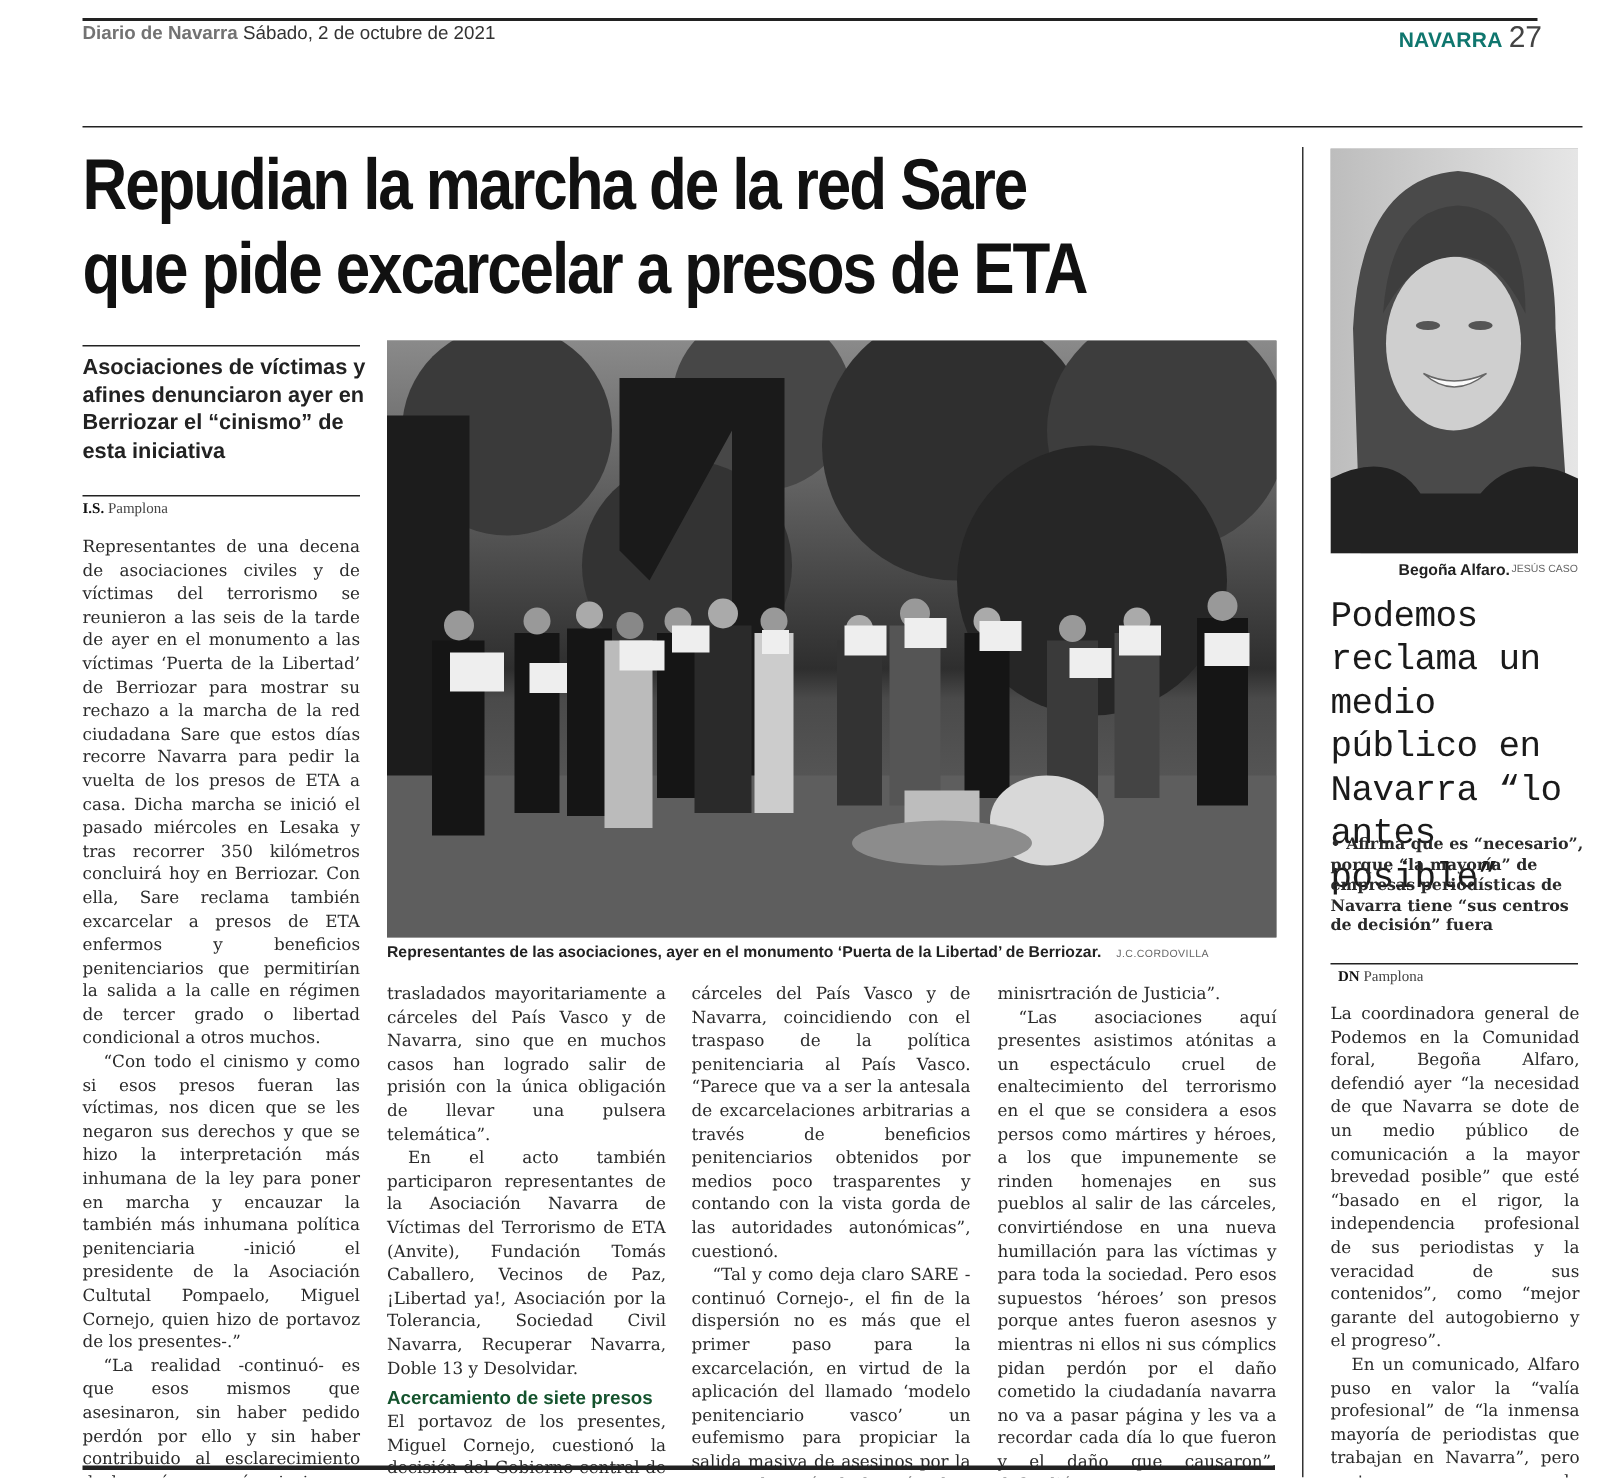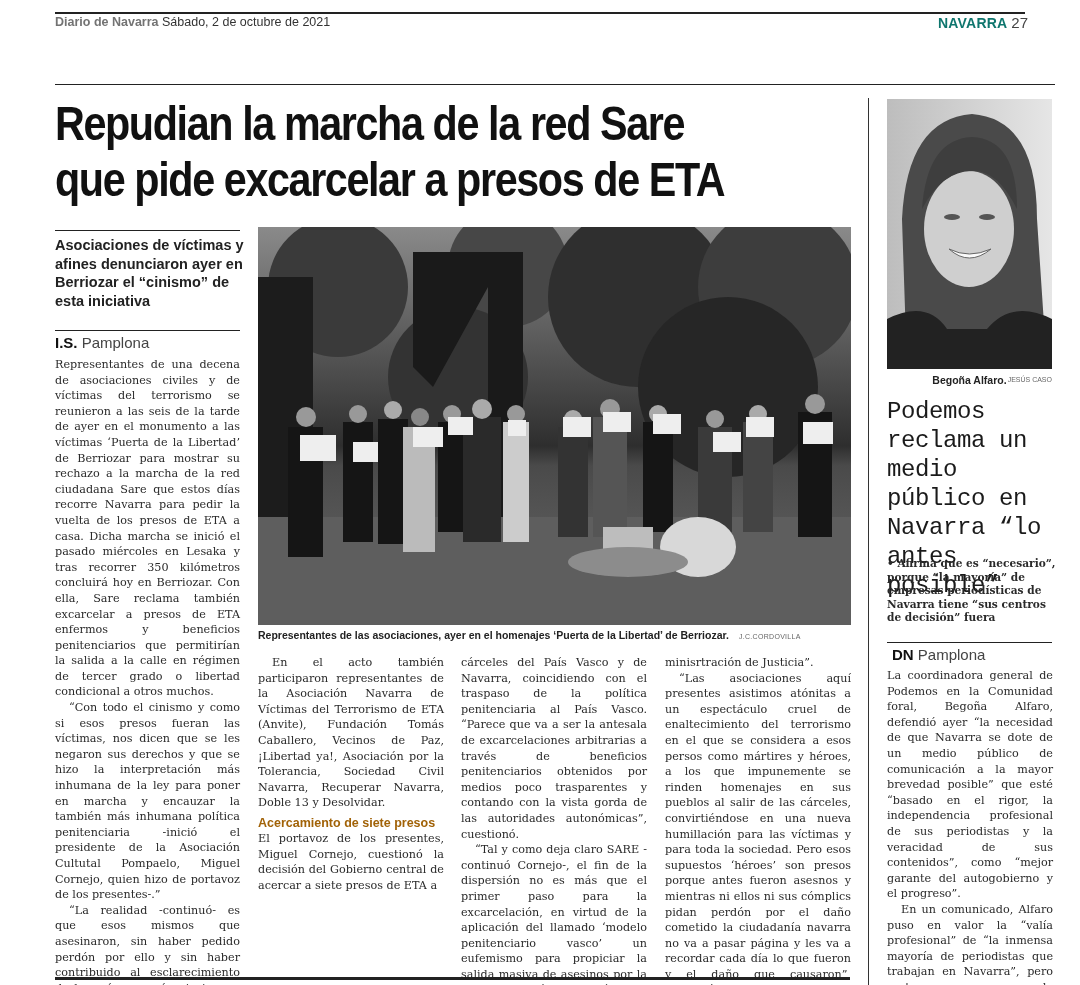--- a/index.html
+++ b/index.html
@@ -3,29 +3,29 @@
 <meta charset="utf-8">
 <style>
   html, body { margin: 0; padding: 0; background: #ffffff; }
   body { width: 1080px; height: 985px; position: relative; overflow: hidden; color: #1a1a1a; font-family: "DejaVu Serif", serif; }
   .abs { position: absolute; }
   .rule { position: absolute; background: #222; }
   .header-left { left: 55px; top: 15px; font-family: "Liberation Sans", sans-serif; font-size: 12.5px; color: #333; }
   .header-left b { color: #737373; font-weight: 700; }
   .header-right { right: 52px; top: 14px; font-family: "Liberation Sans", sans-serif; font-size: 14px; }
   .header-right b { font-weight: 800; color: #0f766e; letter-spacing: 0.2px; }
-  .header-right span { color: #444; margin-left: 4px; font-size: 15px; }
+  .header-right span { color: #444; margin-left: 4px; font-size: 20px; }
   .headline { left: 55px; top: 96px; width: 810px; font-family: "Liberation Sans", sans-serif; font-weight: 700; font-size: 48px; line-height: 56px; color: #111; letter-spacing: -1.6px; transform: scaleX(0.86); transform-origin: left top; width: 940px; }
   .subhead { left: 55px; top: 236px; width: 190px; font-family: "Liberation Sans", sans-serif; font-weight: 700; font-size: 14.5px; line-height: 18.5px; color: #222; }
-  .byline { font-family: Liberation Sans, sans-serif; font-size: 15px; color: #444; }
+  .byline { font-family: Liberation Serif, serif; font-size: 10px; color: #444; }
   .byline b { color: #111; font-weight: 700; }
   .col { position: absolute; font-family: "DejaVu Serif", serif; font-size: 11.2px; line-height: 15.6px; color: #2a2a2a; text-align: justify; hyphens: auto; }
   .col p { margin: 0; text-indent: 14px; }
   .col p.first { text-indent: 0; }
-  .col h4 { margin: 4px 0 0 0; font-family: "Liberation Sans", sans-serif; font-size: 12.5px; font-weight: 700; color: #a16207; line-height: 16px; }
+  .col h4 { margin: 4px 0 0 0; font-family: "Liberation Sans", sans-serif; font-size: 12.5px; font-weight: 700; color: #14532d; line-height: 16px; }
   .photo { left: 258px; top: 227px; width: 593px; height: 398px; background: #555; overflow: hidden; }
   .caption { left: 258px; top: 629px; width: 593px; font-family: "Liberation Sans", sans-serif; font-size: 10.5px; font-weight: 700; color: #222; }
   .caption .credit { font-weight: 400; font-size: 7px; color: #666; margin-left: 10px; letter-spacing: 0.3px; }
   .portrait { left: 887px; top: 99px; width: 165px; height: 270px; background: #aaa; overflow: hidden; }
   .portrait-caption { left: 887px; top: 374px; width: 165px; font-family: "Liberation Sans", sans-serif; font-size: 10.5px; font-weight: 700; color: #222; text-align: center; }
   .portrait-caption .credit { position: absolute; right: 0; top: 2px; font-weight: 400; font-size: 7px; color: #666; }
   .side-head { left: 887px; top: 397px; width: 180px; font-family: Liberation Mono, monospace; font-size: 24px; line-height: 29px; color: #1a1a1a; font-weight: 400; letter-spacing: -0.4px; }
   .side-deck { left: 887px; top: 557px; width: 170px; font-family: "DejaVu Serif", serif; font-weight: 700; font-size: 10.6px; line-height: 13.6px; color: #2a2a2a; }
   .side-byline { left: 852px; top: 646px; margin-left: 40px; }
   .vrule { position: absolute; background: #333; width: 1px; }
@@ -128,24 +128,25 @@
       <rect x="488" y="190" width="28" height="20"></rect>
       <rect x="545" y="195" width="30" height="22"></rect>
     </g>
 
     <ellipse cx="440" cy="320" rx="38" ry="30" fill="#d8d8d8"></ellipse>
     <rect x="345" y="300" width="50" height="25" fill="#bdbdbd"></rect>
     <ellipse cx="370" cy="335" rx="60" ry="15" fill="#8c8c8c"></ellipse>
   </svg>
 </div>
 <div class="abs caption">
-  <span>Representantes de las asociaciones, ayer en el homenajes ‘Puerta de la Libertad’ de Berriozar.</span><span class="credit">J.C.CORDOVILLA</span>
+  <span>Representantes de las asociaciones, ayer en el monumento ‘Puerta de la Libertad’ de Berriozar.</span><span class="credit">J.C.CORDOVILLA</span>
 </div>
 
 <div class="col" style="left:258px; top:655px; width:186px;">
+  <p class="first">trasladados mayoritariamente a cárceles del País Vasco y de Navarra, sino que en muchos casos han logrado salir de prisión con la única obligación de llevar una pulsera telemática”.</p>
   <p>En el acto también participaron representantes de la Asociación Navarra de Víctimas del Terrorismo de ETA (Anvite), Fundación Tomás Caballero, Vecinos de Paz, ¡Libertad ya!, Asociación por la Tolerancia, Sociedad Civil Navarra, Recuperar Navarra, Doble 13 y Desolvidar.</p>
   <h4>Acercamiento de siete presos</h4>
   <p class="first">El portavoz de los presentes, Miguel Cornejo, cuestionó la decisión del Gobierno central de acercar a siete presos de ETA a</p>
 </div>
 
 <div class="col" style="left:461px; top:655px; width:186px;">
   <p class="first">cárceles del País Vasco y de Navarra, coincidiendo con el traspaso de la política penitenciaria al País Vasco. “Parece que va a ser la antesala de excarcelaciones arbitrarias a través de beneficios penitenciarios obtenidos por medios poco trasparentes y contando con la vista gorda de las autoridades autonómicas”, cuestionó.</p>
   <p>“Tal y como deja claro SARE -continuó Cornejo-, el fin de la dispersión no es más que el primer paso para la excarcelación, en virtud de la aplicación del llamado ‘modelo penitenciario vasco’ un eufemismo para propiciar la salida masiva de asesinos por la puerta de atrás de las cárceles, una burla a las víctimas y a la Ad-</p>
 </div>
 

